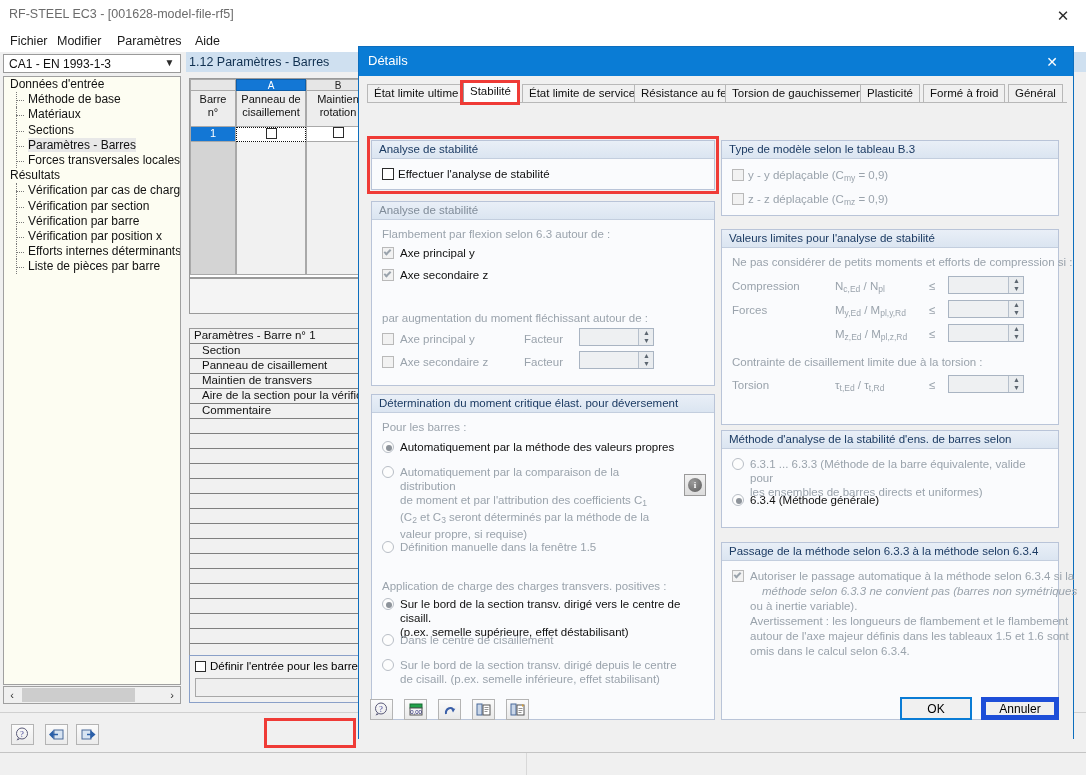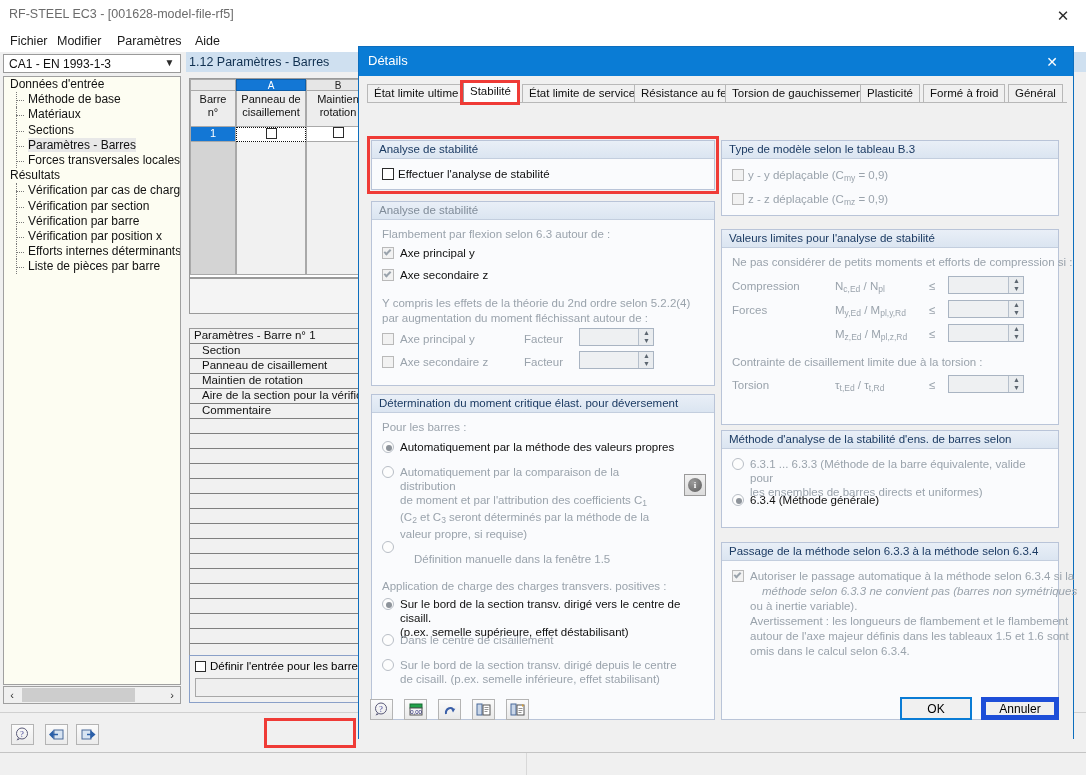--- a/index.html
+++ b/index.html
@@ -336,21 +336,21 @@
       </div>
       <div class="gfill" style="height:133px"></div>
     </div>
   </div>
   <div id="grid-bottom"></div>
 
   <div id="params-panel">
     <div class="ptitle">Paramètres - Barre n° 1</div>
     <div class="prow">Section</div>
     <div class="prow">Panneau de cisaillement</div>
-    <div class="prow">Maintien de rotation</div>
+    <div class="prow">Maintien de transvers</div>
     <div class="prow">Aire de la section pour la vérifica</div>
     <div class="prow">Commentaire</div>
     <div class="prow"></div>
     <div class="prow"></div>
     <div class="prow"></div>
     <div class="prow"></div>
     <div class="prow"></div>
     <div class="prow"></div>
     <div class="prow"></div>
     <div class="prow"></div>
@@ -432,21 +432,20 @@
 
       <div class="gb" style="left:12px; top:125px; width:344px; height:185px;">
         <div class="gbhdr dim">Analyse de stabilité</div>
         <div class="gbbody">
           <div class="lbl dim" style="left:10px; top:8px;">Flambement par flexion selon 6.3 autour de :</div>
           <div class="cb dis chk" style="left:10px; top:27px;"></div>
           <div class="lbl" style="left:28px; top:27px;">Axe principal y</div>
           <div class="cb dis chk" style="left:10px; top:49px;"></div>
           <div class="lbl" style="left:28px; top:49px;">Axe secondaire z</div>
 
-          <div class="lbl dim" style="left:10px; top:77px;">Y compris les effets de la théorie du 2nd ordre selon 5.2.2(4)</div>
           <div class="lbl dim" style="left:10px; top:92px;">par augmentation du moment fléchissant autour de :</div>
 
           <div class="cb dis" style="left:10px; top:113px;"></div>
           <div class="lbl dim" style="left:28px; top:113px;">Axe principal y</div>
           <div class="lbl dim" style="left:152px; top:113px;">Facteur</div>
           <div class="spin" style="left:207px; top:108px; width:75px;">
             <div class="ar">
                 <div class="up">▲</div>
                 <div class="dn">▼</div>
               </div>
@@ -469,21 +468,21 @@
         <div class="gbbody">
           <div class="lbl dim" style="left:10px; top:8px;">Pour les barres :</div>
 
           <div class="rb sel" style="left:10px; top:28px;"></div>
           <div class="lbl" style="left:28px; top:28px;">Automatiquement par la méthode des valeurs propres</div>
 
           <div class="rb" style="left:10px; top:53px;"></div>
           <div class="lbl dim wrap" style="left:28px; top:52px; width:272px;">Automatiquement par la comparaison de la distribution<br>de moment et par l'attribution des coefficients C<span class="sub">1</span><br>(C<span class="sub">2</span> et C<span class="sub">3</span> seront déterminés par la méthode de la<br>valeur propre, si requise)</div>
 
           <div class="rb" style="left:10px; top:128px;"></div>
-          <div class="lbl dim" style="left:28px; top:140px;margin-left:14px;">Définition manuelle dans la fenêtre 1.5</div>
+          <div class="lbl dim" style="left:28px; top:128px;">Définition manuelle dans la fenêtre 1.5</div>
 
           <div class="lbl dim" style="left:10px; top:167px;">Application de charge des charges transvers. positives :</div>
 
           <div class="rb sel" style="left:10px; top:185px;"></div>
           <div class="lbl wrap" style="left:28px; top:184px; width:306px;">Sur le bord de la section transv. dirigé vers le centre de cisaill.<br>(p.ex. semelle supérieure, effet déstabilisant)</div>
 
           <div class="rb" style="left:10px; top:221px;"></div>
           <div class="lbl dim" style="left:28px; top:221px;">Dans le centre de cisaillement</div>
 
           <div class="rb" style="left:10px; top:246px;"></div>

